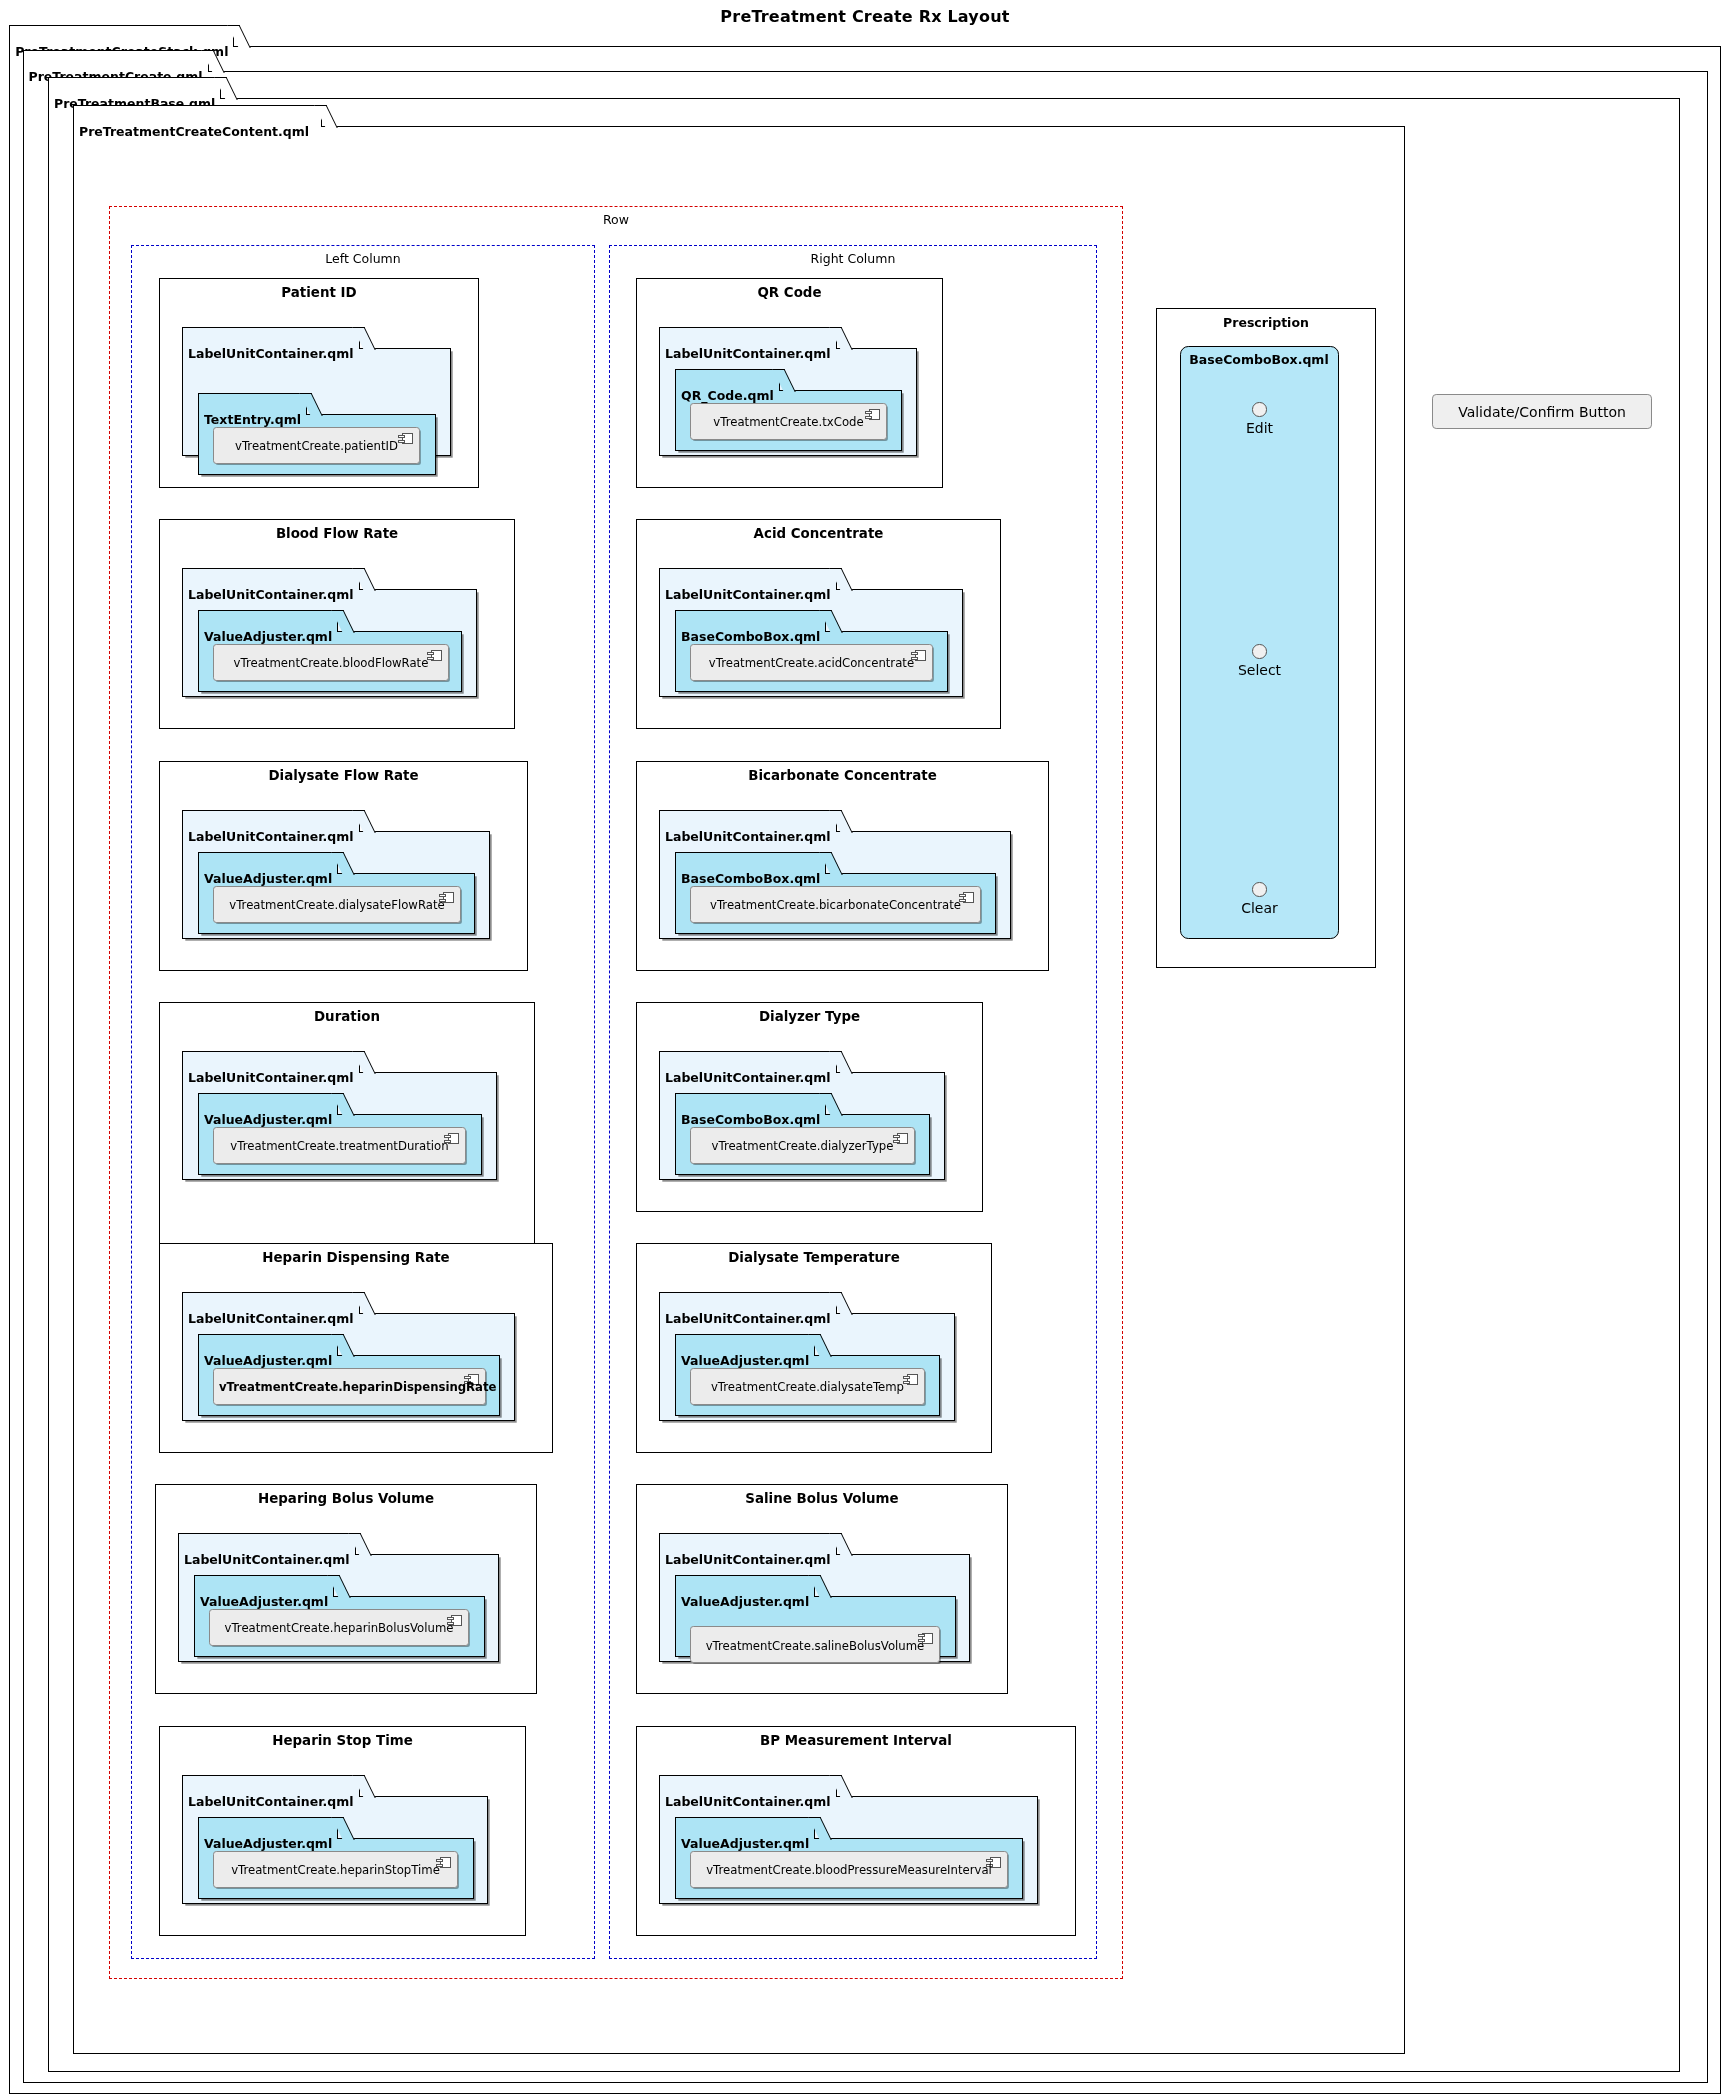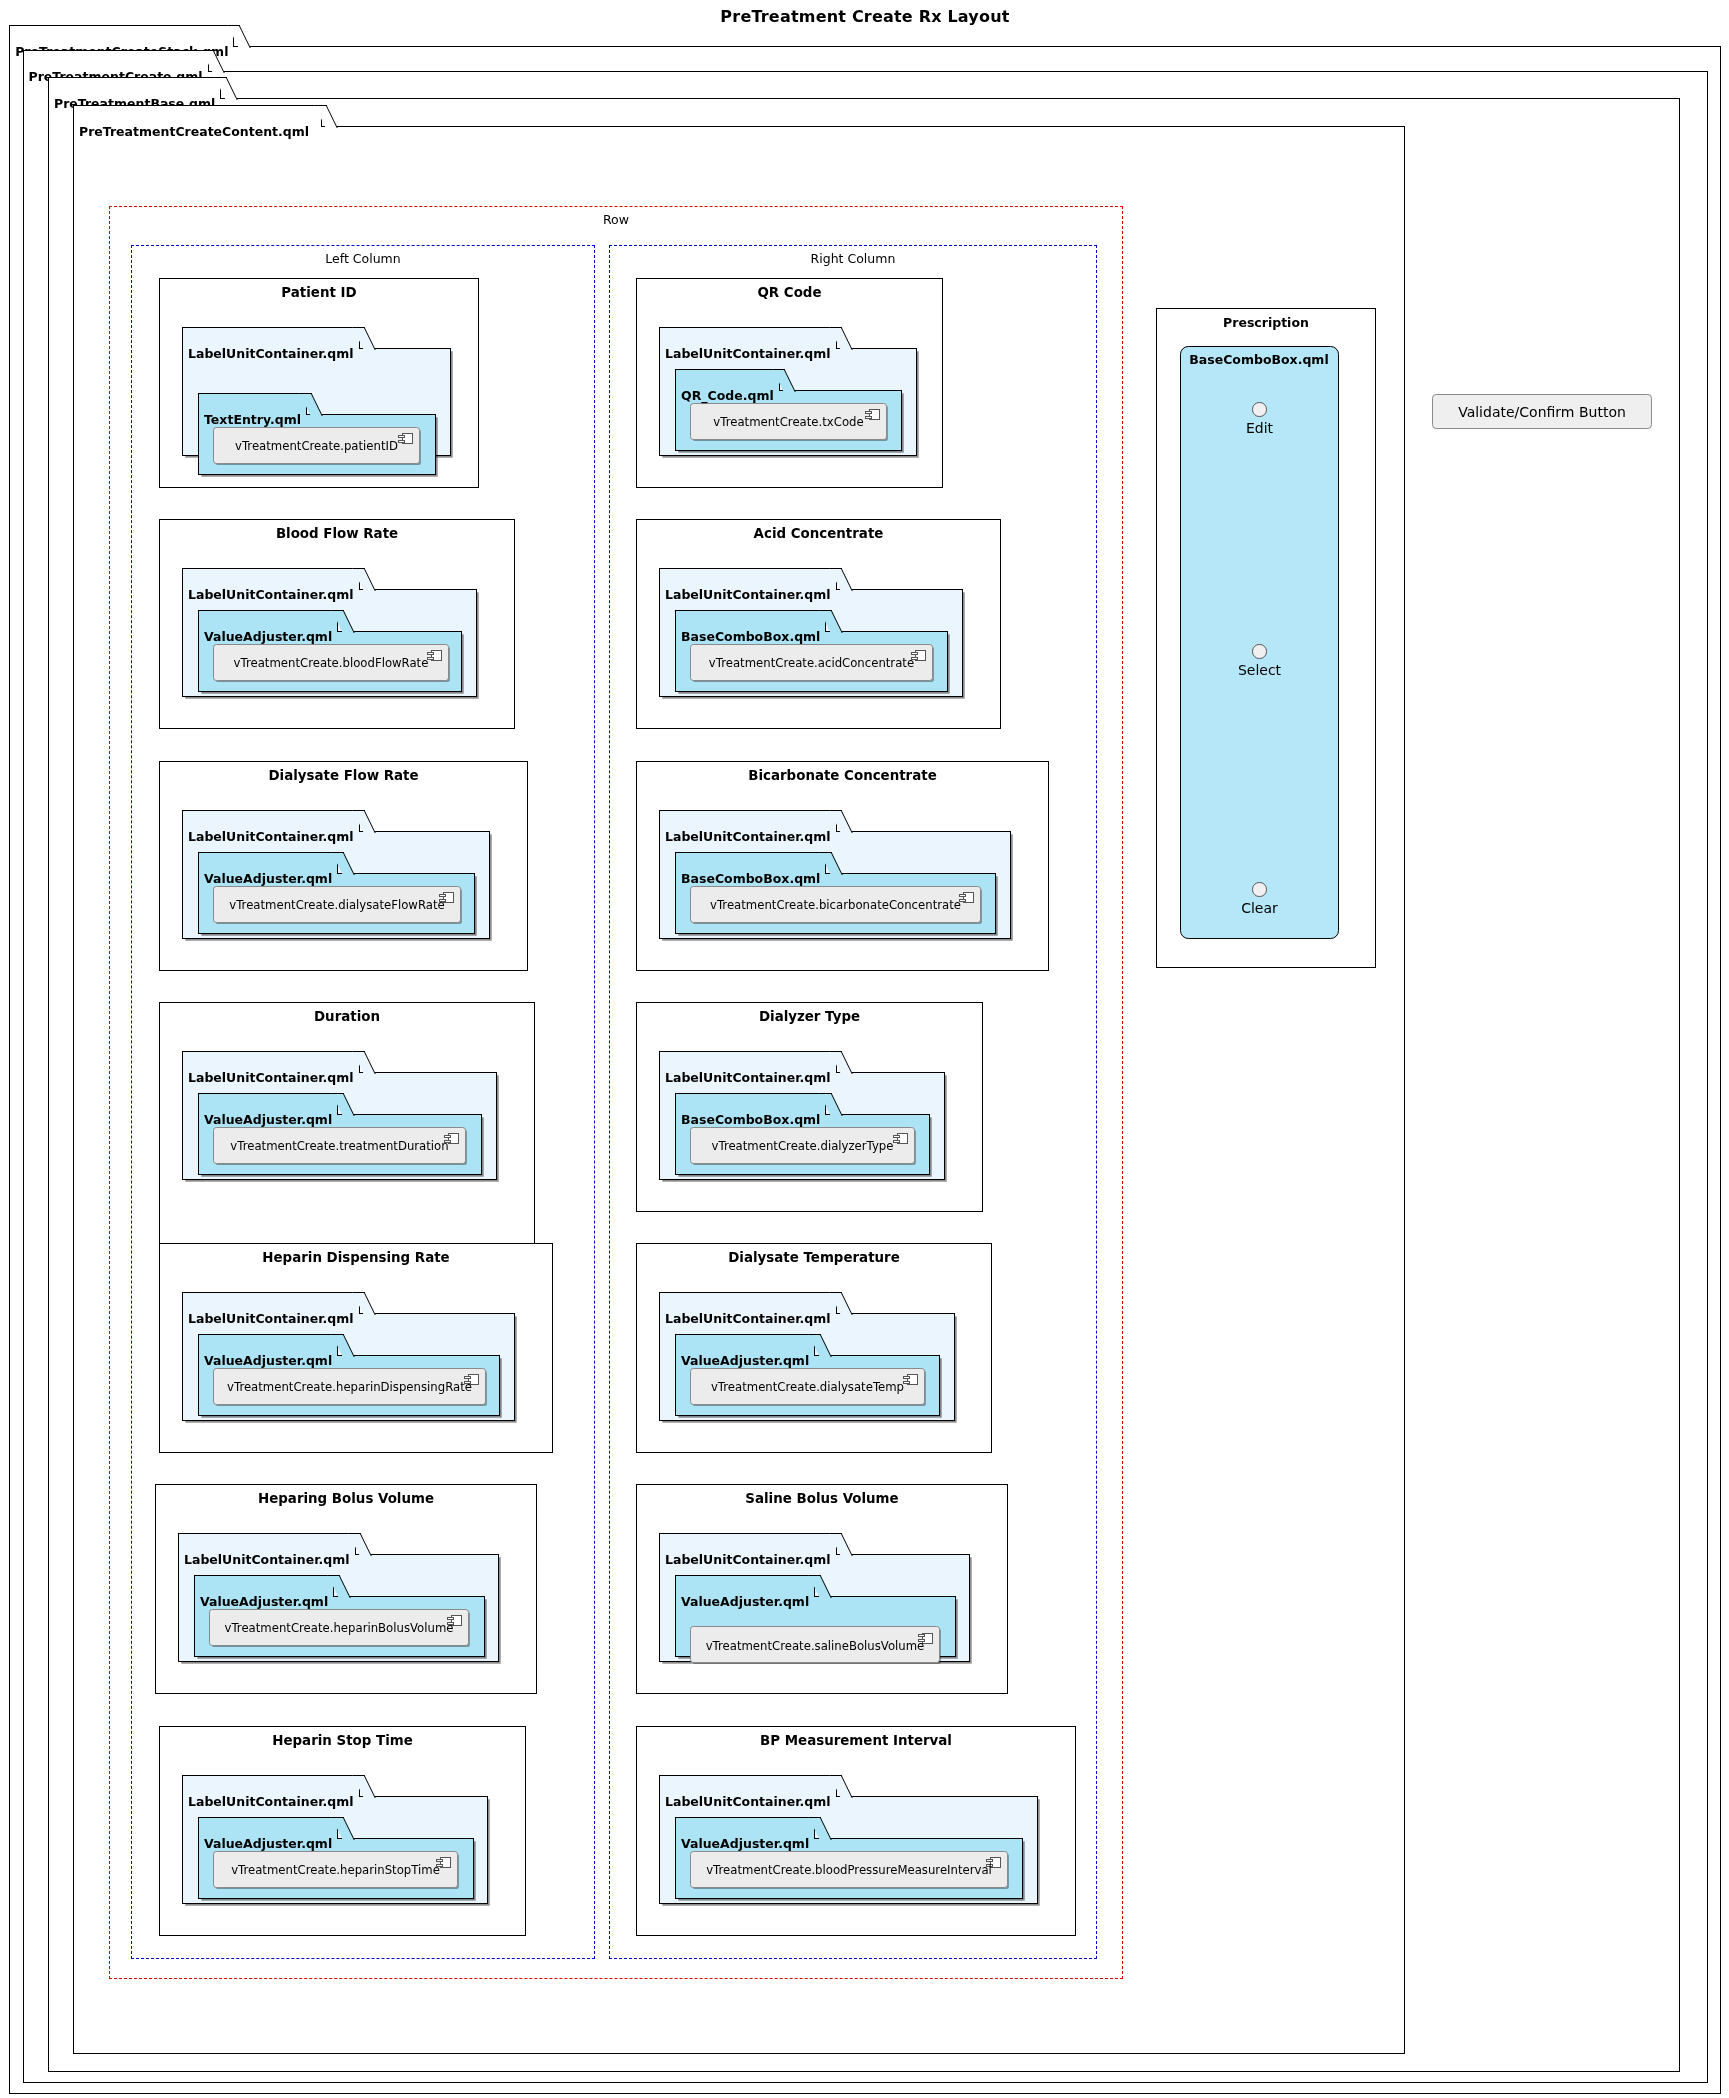--- a/index.html
+++ b/index.html
@@ -274,21 +274,21 @@
       </div>
     </div>
     <div class="card" style="left: 159px; top: 1243px; width: 394px; height: 210px;">
       <div class="card-title">Heparin Dispensing Rate</div>
       <div class="pkg lvl1" style="left: 22px; top: 48px; width: 333px; height: 129px;">
         <div class="pkg-tab">LabelUnitContainer.qml</div>
         <div class="pkg-body">
           <div class="pkg lvl2" style="left: 15px; top: 20px; width: 302px; height: 82px;">
             <div class="pkg-tab">ValueAdjuster.qml</div>
             <div class="pkg-body">
-              <div class="comp" style="left: 14px; top: 11.7px; width: 273px; height: 37px;">
+              <div class="comp" style="left: 14px; top: 11.7px; width: 273px; height: 37px; font-weight: bold;">
                 <div class="comp-icon">
                   <div class="ci-body"></div>
                   <div class="ci-tab t1"></div>
                   <div class="ci-tab t2"></div>
                 </div>
                 <div class="comp-label">vTreatmentCreate.heparinDispensingRate</div>
               </div>
             </div>
           </div>
         </div>

